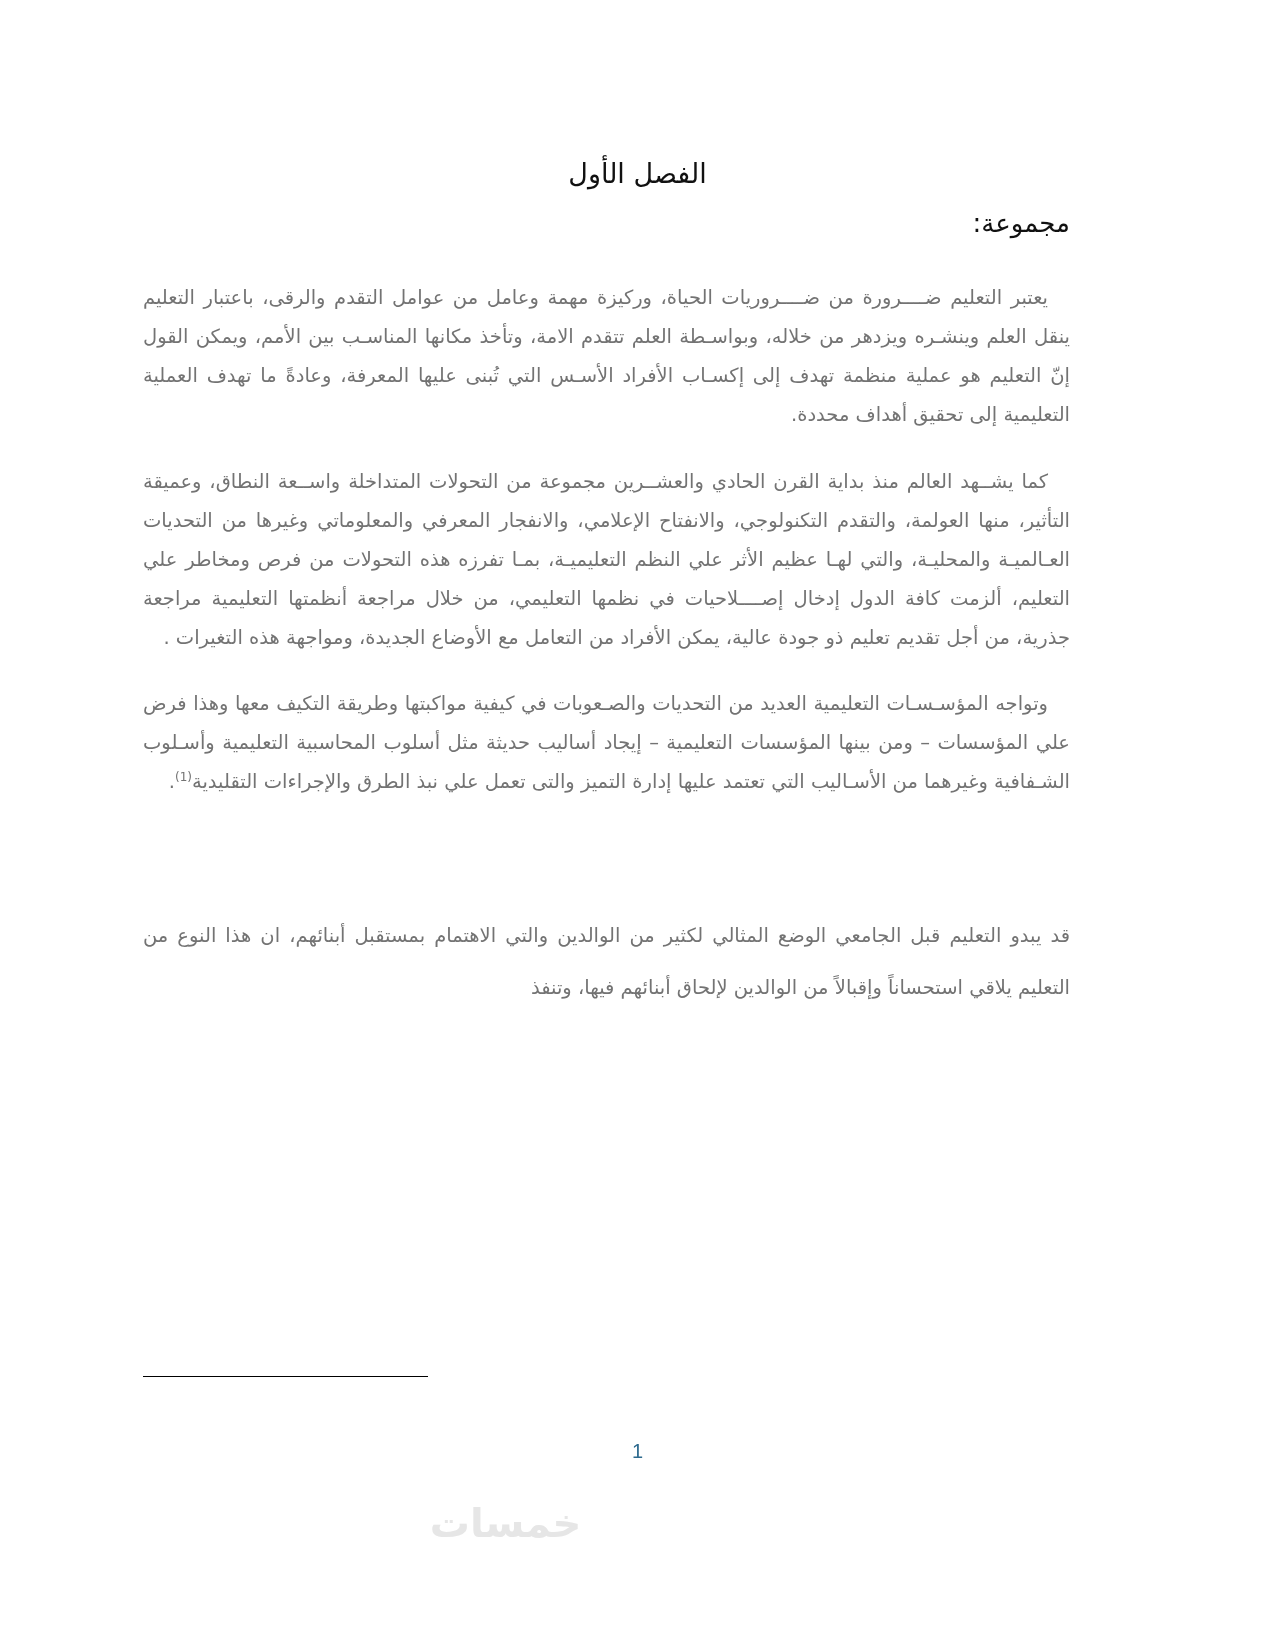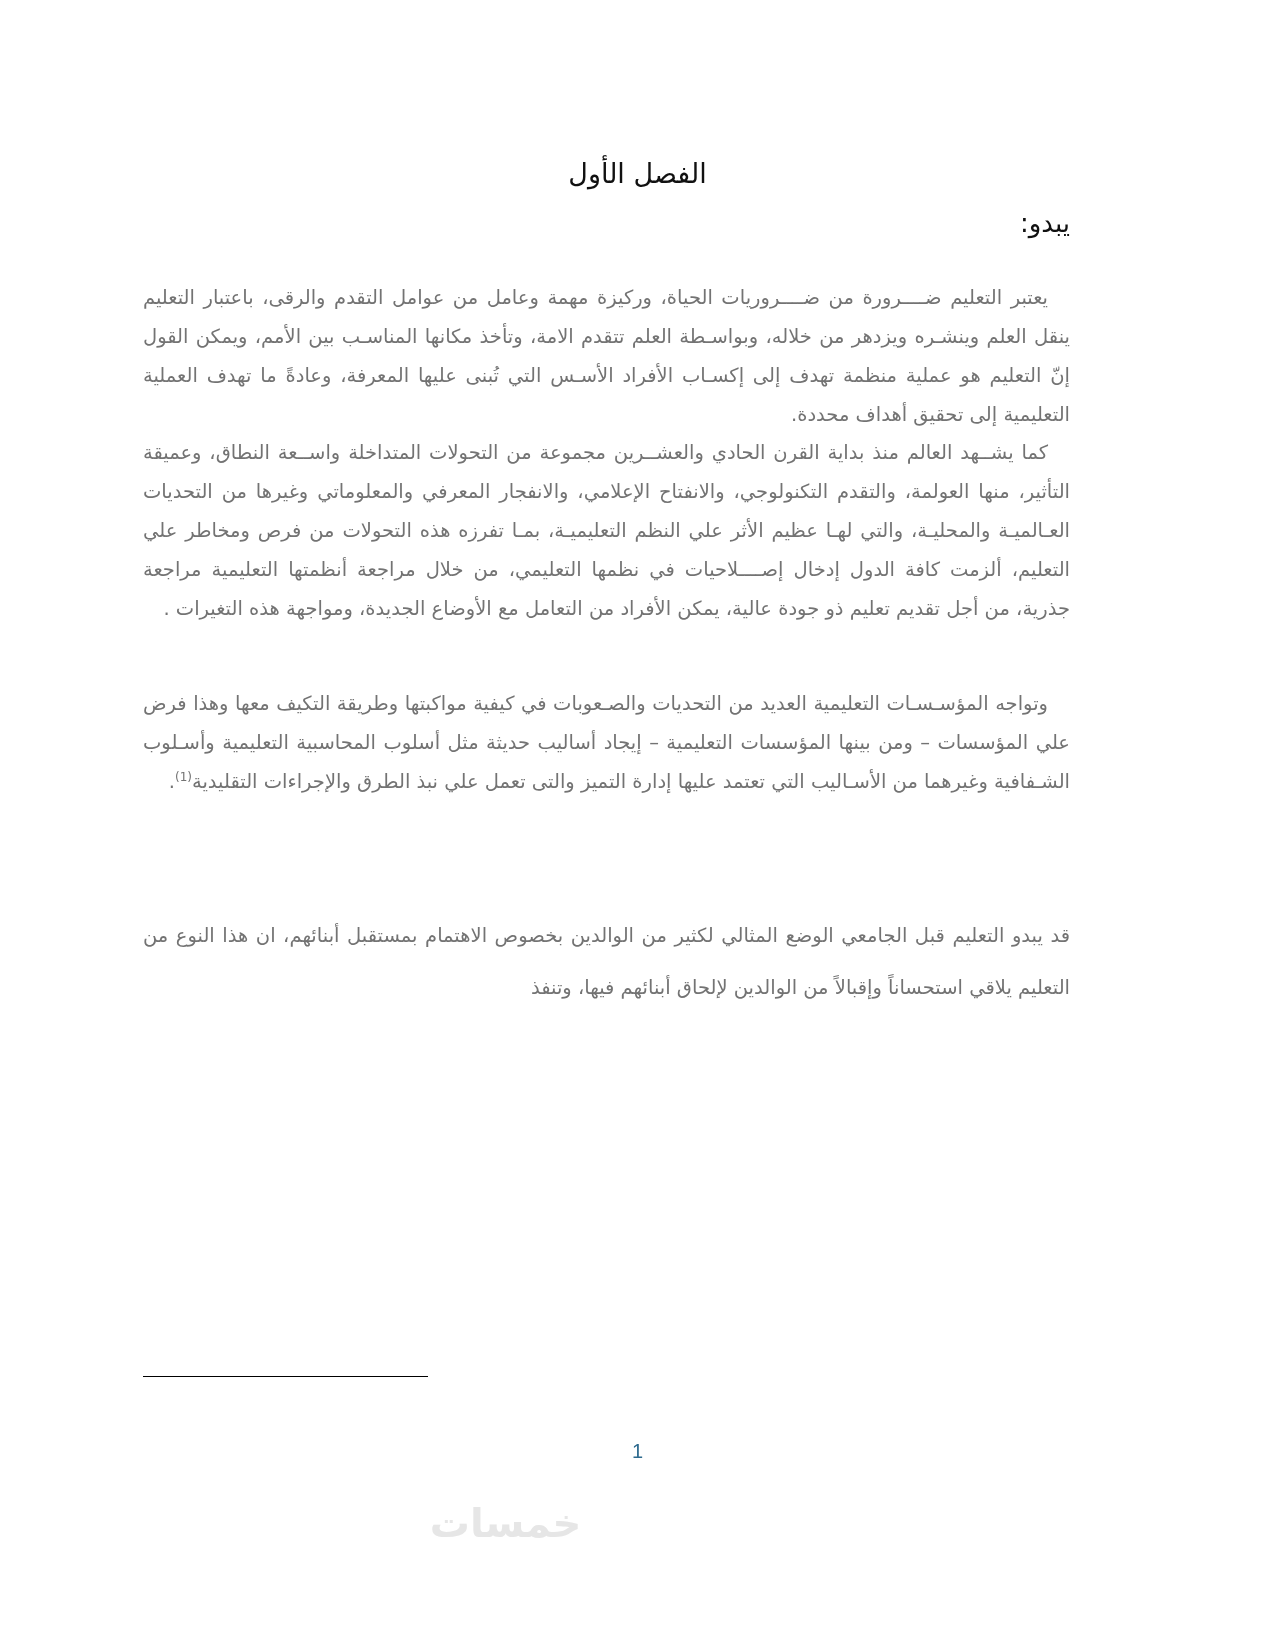--- a/index.html
+++ b/index.html
@@ -51,21 +51,21 @@
       width: 927px;
       direction: rtl;
       text-align: justify;
       text-align-last: right;
       font-family: "DejaVu Sans", "Liberation Sans", sans-serif;
       font-size: 19.5px;
       line-height: 39px;
       color: #737373;
     }
     .p1 { top: 258px; text-indent: 22px; }
-    .p2 { top: 413px; text-indent: 22px; }
+    .p2 { top: 442px; text-indent: 22px; }
     .p3 { top: 664px; text-indent: 22px; }
     .p4 { top: 890px; line-height: 52px; }
     .footnote-ref {
       font-size: 12px;
       vertical-align: super;
       line-height: 0;
     }
     .footnote-separator {
       position: absolute;
       left: 143px;
@@ -98,29 +98,29 @@
       letter-spacing: 1px;
     }
   </style>
 </head>
 <body>
 
 <div class="page">
 
   <div class="chapter-title">الفصل الأول</div>
 
-  <div class="section-heading">يبدو:</div>
+  <div class="section-heading">مجموعة:</div>
 
   <p class="body-text p1"><span>يعتبر التعليم ضــــرورة من ضــــروريات الحياة، وركيزة مهمة وعامل من عوامل التقدم والرقى، باعتبار التعليم ينقل العلم وينشـره ويزدهر من خلاله، وبواسـطة العلم تتقدم الامة، وتأخذ مكانها المناسـب بين الأمم، ويمكن القول إنّ التعليم هو عملية منظمة تهدف إلى إكسـاب الأفراد الأسـس التي تُبنى عليها المعرفة، وعادةً ما تهدف العملية التعليمية إلى تحقيق أهداف محددة.</span></p>
 
   <p class="body-text p2"><span>كما يشــهد العالم منذ بداية القرن الحادي والعشــرين مجموعة من التحولات المتداخلة واســعة النطاق، وعميقة التأثير، منها العولمة، والتقدم التكنولوجي، والانفتاح الإعلامي، والانفجار المعرفي والمعلوماتي وغيرها من التحديات العـالميـة والمحليـة، والتي لهـا عظيم الأثر علي النظم التعليميـة، بمـا تفرزه هذه التحولات من فرص ومخاطر علي التعليم، ألزمت كافة الدول إدخال إصــــلاحيات في نظمها التعليمي، من خلال مراجعة أنظمتها التعليمية مراجعة جذرية، من أجل تقديم تعليم ذو جودة عالية، يمكن الأفراد من التعامل مع الأوضاع الجديدة، ومواجهة هذه التغيرات .</span></p>
 
   <p class="body-text p3"><span>وتواجه المؤسـسـات التعليمية  العديد من التحديات والصـعوبات في كيفية مواكبتها وطريقة التكيف معها وهذا فرض علي المؤسسات – ومن بينها المؤسسات التعليمية –  إيجاد أساليب حديثة مثل أسلوب المحاسبية التعليمية وأسـلوب الشـفافية وغيرهما من الأسـاليب التي تعتمد عليها إدارة التميز والتى تعمل علي نبذ الطرق والإجراءات التقليدية</span><sup class="footnote-ref">(1)</sup><span>.</span></p>
 
-  <p class="body-text p4"><span>قد يبدو التعليم قبل الجامعي الوضع المثالي لكثير من الوالدين بخصوص الاهتمام بمستقبل أبنائهم، ان هذا النوع من التعليم يلاقي استحساناً وإقبالاً من الوالدين لإلحاق أبنائهم فيها، وتنفذ</span></p>
+  <p class="body-text p4"><span>قد يبدو التعليم قبل الجامعي الوضع المثالي لكثير من الوالدين والتي الاهتمام بمستقبل أبنائهم، ان هذا النوع من التعليم يلاقي استحساناً وإقبالاً من الوالدين لإلحاق أبنائهم فيها، وتنفذ</span></p>
 
   <div class="footnote-separator"></div>
 
   <div class="page-number">1</div>
 
   <div class="watermark">خمسات</div>
 
 </div>
 
 </body></html>

